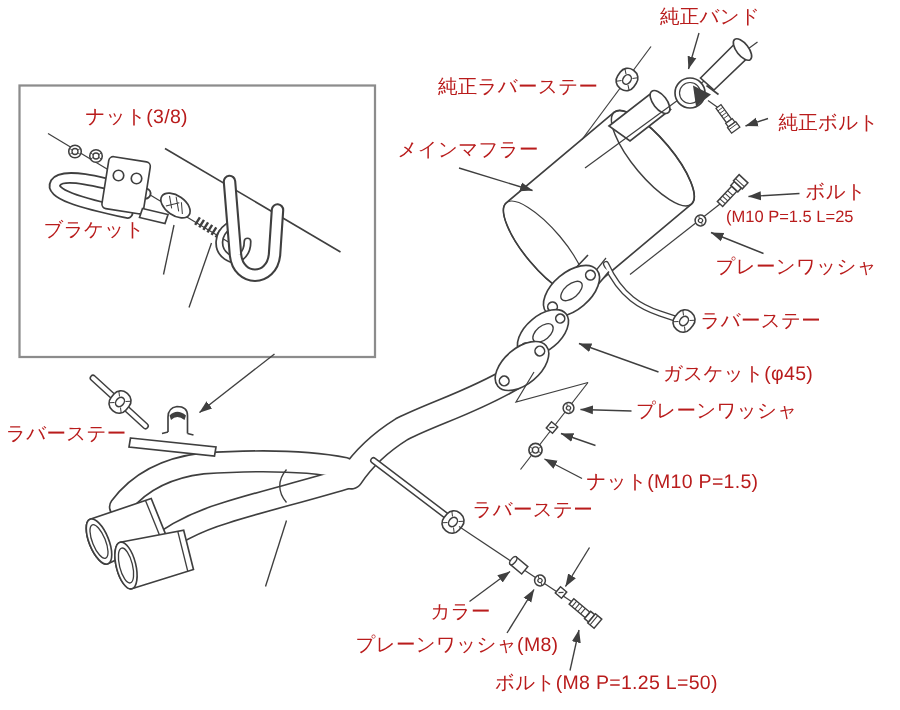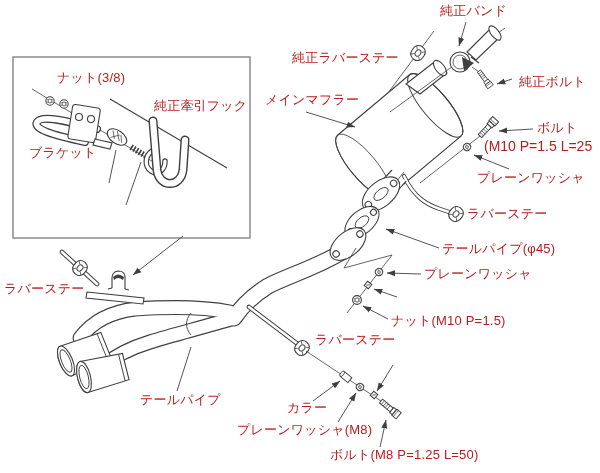--- a/index.html
+++ b/index.html
@@ -1,21 +1,21 @@
 <!DOCTYPE html>
 <html><head>
 <meta charset="utf-8">
 <style>
   html,body{margin:0;padding:0;background:#fff;}
   #stage{position:relative;width:600px;height:473px;background:#fff;overflow:hidden;
          font-family:"DejaVu Sans","Liberation Sans",sans-serif;}
   #art{position:absolute;left:0;top:0;}
   .lbl{position:absolute;font-size:13px;line-height:1.1;color:#b91c1c;white-space:nowrap;
        letter-spacing:.2px;font-family:Liberation Sans, sans-serif;text-align:center;}
-  .lbl.sm{font-size:14px;letter-spacing:0;}
+  .lbl.sm{font-size:11px;letter-spacing:0;}
   .ln{stroke:#3f3f3f;fill:none;stroke-width:1.1;}
   .thin{stroke:#3f3f3f;fill:none;stroke-width:.8;}
   .lead{stroke:#3f3f3f;fill:none;stroke-width:.9;}
   .fw{fill:#fff;stroke:#3f3f3f;stroke-width:1.1;}
   .tdark{stroke:#3f3f3f;fill:none;stroke-linecap:round;}
   .twhite{stroke:#fff;fill:none;stroke-linecap:round;}
 </style>
 </head>
 <body>
 
@@ -209,34 +209,32 @@
     <path d="M388,319 L363,306" class="lead" marker-end="url(#arr)"></path>
     <path d="M393,365 L377,391" class="lead" marker-end="url(#arr)"></path>
     <path d="M313,401 L340,381" class="lead" marker-end="url(#arr)"></path>
     <path d="M338,422 L356,393" class="lead" marker-end="url(#arr)"></path>
     <path d="M380,447 L386,420" class="lead" marker-end="url(#arr)"></path>
     <path d="M177,391 L191,347" class="lead"></path>
   </g>
 </svg>
 
 <div class="lbl" style="left:57px;top:71px">ナット(3/8)</div>
-<div class="lbl" style="left:154px;top:99px">純正牽引フック</div>
 <div class="lbl" style="left:29px;top:146px">ブラケット</div>
 
 <div class="lbl" style="left:440px;top:4px">純正バンド</div>
 <div class="lbl" style="left:292px;top:51px">純正ラバーステー</div>
 <div class="lbl" style="left:519px;top:75px">純正ボルト</div>
 <div class="lbl" style="left:265px;top:93px">メインマフラー</div>
 <div class="lbl" style="left:537px;top:121px">ボルト</div>
 <div class="lbl sm" style="left:484px;top:139px">(M10 P=1.5 L=25</div>
 <div class="lbl" style="left:477px;top:171px">プレーンワッシャ</div>
 <div class="lbl" style="left:467px;top:207px">ラバーステー</div>
-<div class="lbl" style="left:442px;top:242px">テールパイプ(φ45)</div>
+<div class="lbl" style="left:442px;top:242px">ガスケット(φ45)</div>
 <div class="lbl" style="left:424px;top:267px">プレーンワッシャ</div>
 <div class="lbl" style="left:391px;top:314px">ナット(M10 P=1.5)</div>
 <div class="lbl" style="left:315px;top:333px">ラバーステー</div>
 <div class="lbl" style="left:287px;top:401px">カラー</div>
 <div class="lbl" style="left:237px;top:423px">プレーンワッシャ(M8)</div>
 <div class="lbl" style="left:330px;top:448px">ボルト(M8 P=1.25 L=50)</div>
 <div class="lbl" style="left:4px;top:282px">ラバーステー</div>
-<div class="lbl" style="left:140px;top:393px">テールパイプ</div>
 
 </div>
 
 </body></html>

